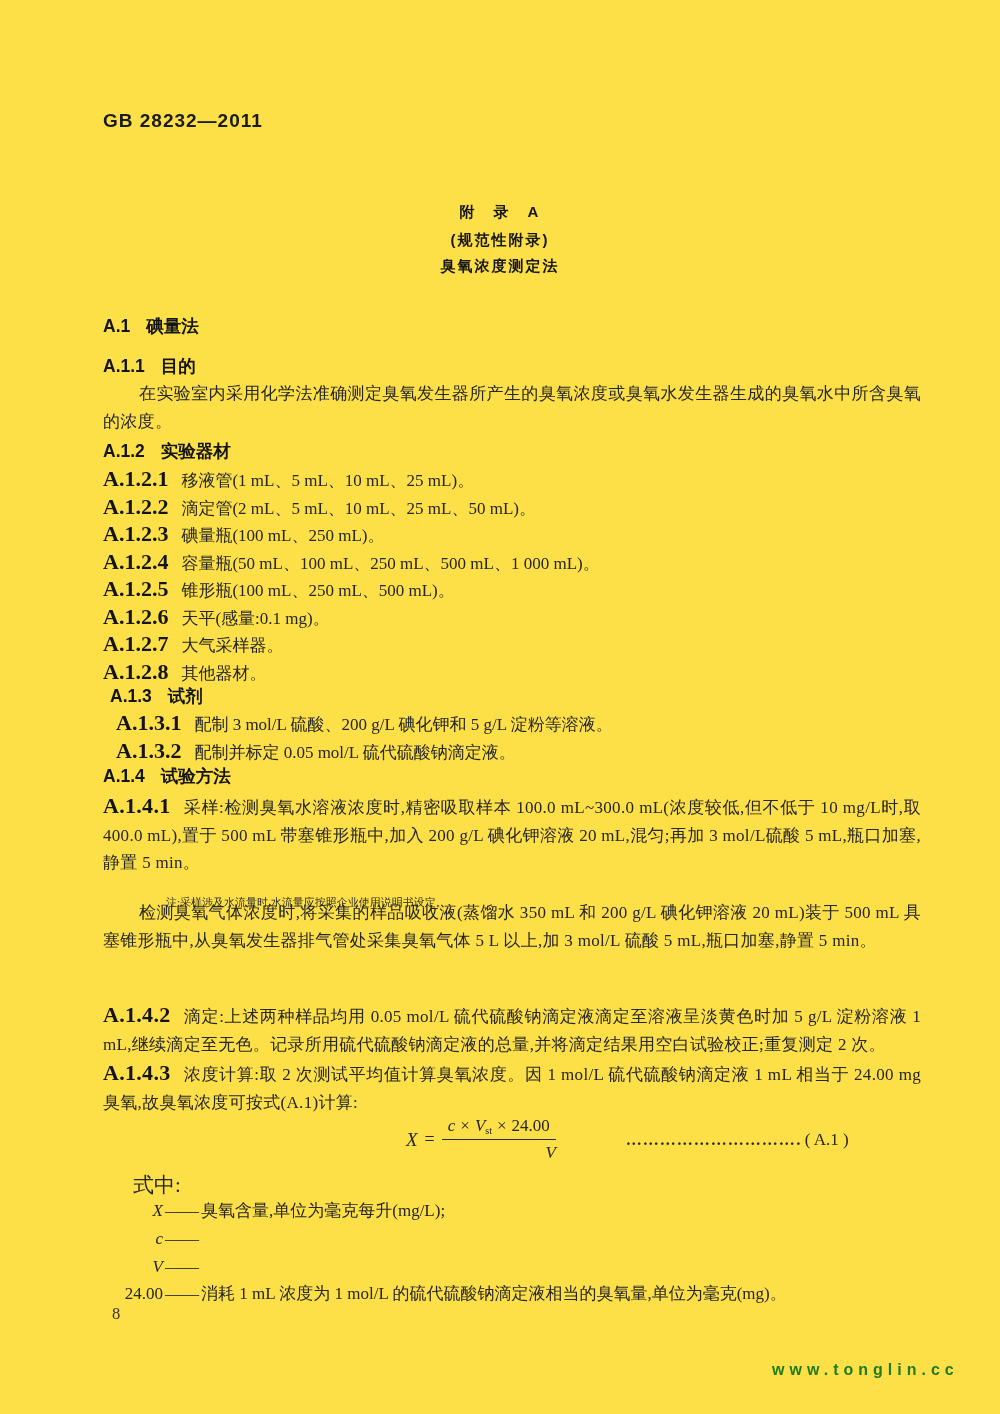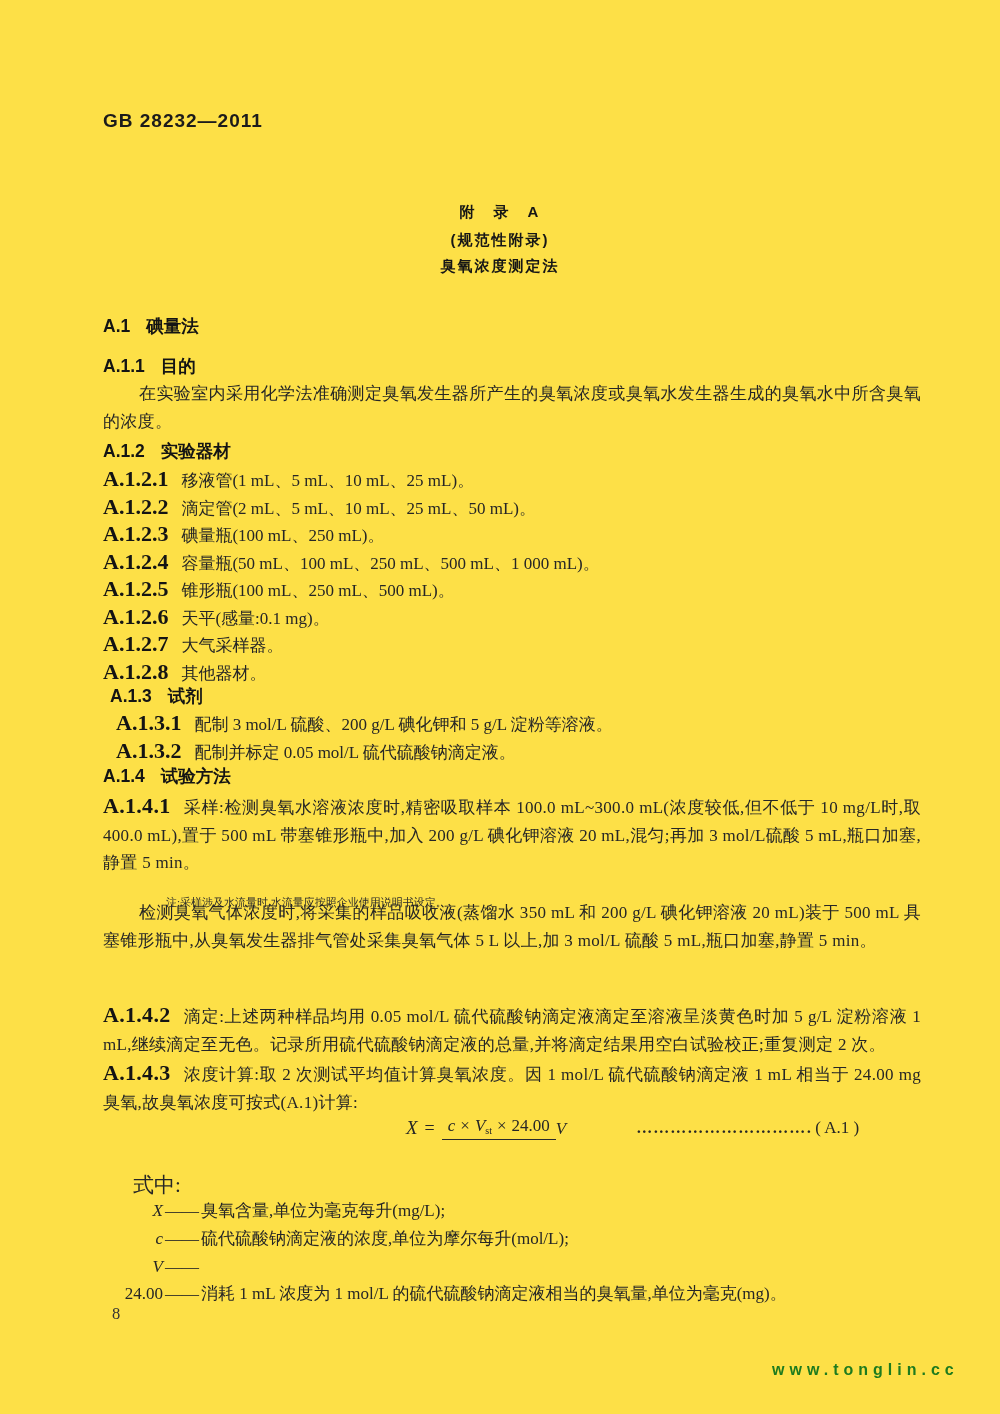--- a/index.html
+++ b/index.html
@@ -24,21 +24,21 @@
   .equip{left:103px;top:465px;width:818px;font-size:17px;}
   .equip .line,.reag .line{height:27.5px;line-height:27.5px;white-space:nowrap;}
   .reag{left:116px;top:709px;width:818px;font-size:17px;}
   .m1{top:792px;}.m2{top:979px;margin-top:22px;}.m3{top:1059px;}
   .note{left:120px;top:876px;width:818px;padding-left:30px;font-size:11px;line-height:20px;
         margin:16px;box-sizing:border-box;color:#2b2b2b;}
   .p-gas{top:899px;}
   .formula-row{left:103px;top:1116px;width:818px;display:flex;align-items:center;}
   .f-lhs{margin-left:303px;font-style:italic;font-size:19px;}
   .f-eq{margin:0 7px;font-size:18px;}
-  .frac{display:inline-flex;flex-direction:row;text-align:right;font-size:17px;}
+  .frac{display:inline-flex;flex-direction:column;text-align:right;font-size:17px;}
   .frac-top{padding:0 6px 3px;border-bottom:1.6px solid #2a2a2a;white-space:nowrap;}
   .frac-bot{padding-top:3px;font-style:italic;}
   .vit{font-style:italic;}
   .op{margin:0 5px;}
   .fsub{font-size:10px;vertical-align:-3px;}
   .f-leader{margin-left:70px;font-weight:700;letter-spacing:1px;white-space:nowrap;
             overflow:hidden;max-width:175px;font-size:16px;}
   .f-label{margin-left:4px;font-size:17px;white-space:nowrap;}
   .where-intro{left:133px;top:1171px;font-size:21px;}
   .where{left:103px;top:1197px;width:830px;font-size:17px;}
@@ -124,21 +124,20 @@
 
   <div class="abs where">
     <div class="wrow">
         <span class="wsym it">X</span>
         <span class="wdash">——</span>
         <span>臭氧含量,单位为毫克每升(mg/L);</span>
       </div>
     <div class="wrow">
         <span class="wsym it">c</span>
         <span class="wdash">——</span>
-        <span>硫代硫酸钠滴定液的浓度,单位为摩尔每升(mol/L);</span>
       </div>
     <div class="wrow">
         <span class="wsym it">V</span>
         <span class="wdash">——</span>
       </div>
     <div class="wrow">
         <span class="wsym">24.00</span>
         <span class="wdash">——</span>
         <span>消耗 1 mL 浓度为 1 mol/L 的硫代硫酸钠滴定液相当的臭氧量,单位为毫克(mg)。</span>
       </div>

